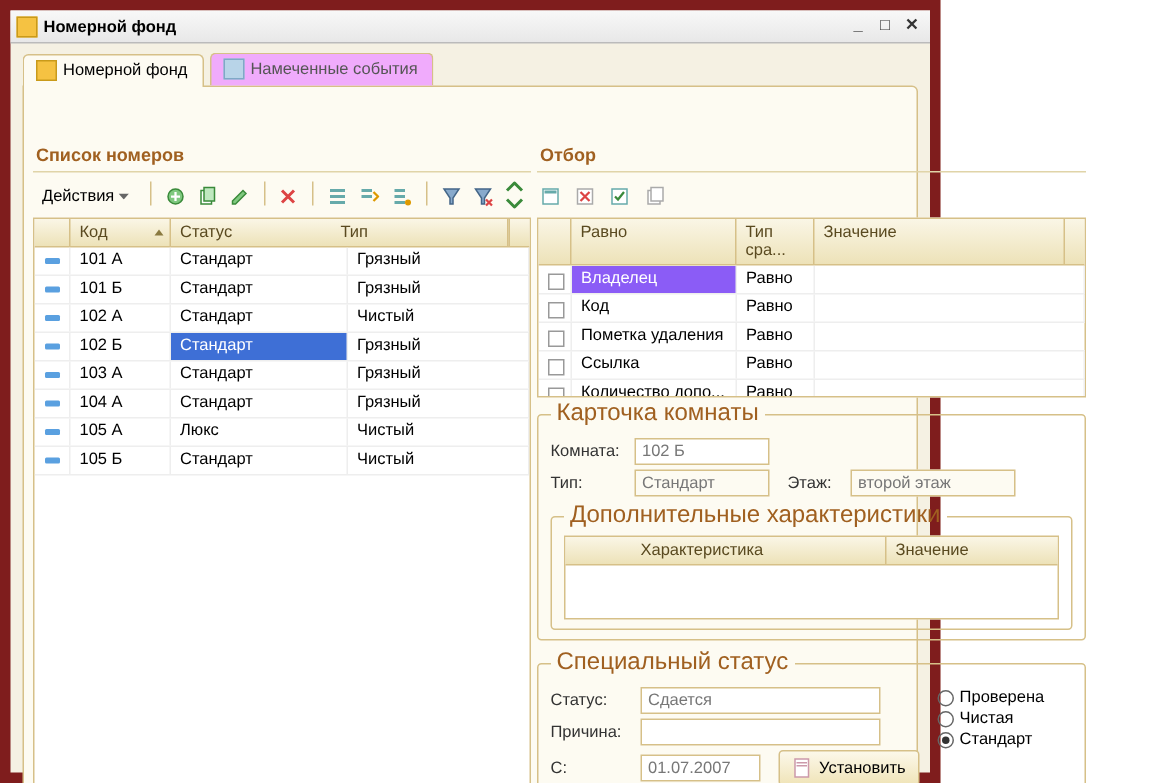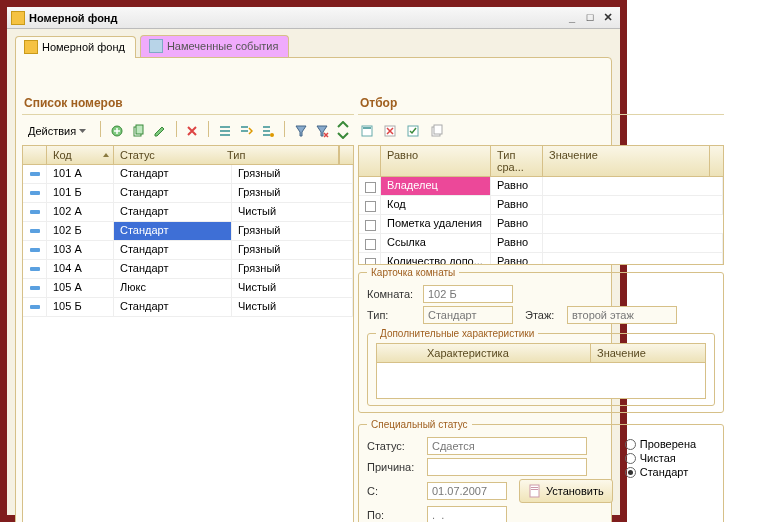--- a/index.html
+++ b/index.html
@@ -42,24 +42,24 @@
 .rowicon { width: 10px; height: 4px; background: #5aa0e0; border-radius: 1px; }
 
 
 .lc0 { width: 24px; } .lc1 { width: 67px; } .lc2 { width: 118px; flex-shrink:0; } .lc3 { width: 96px; flex:1; }
 
 .scroll-right { width: 14px; background: linear-gradient(#faf6e6, #ede2b8); border-left: 1px solid #d6c088; }
 
 
 .fc0 { width: 22px; } .fc1 { width: 110px; } .fc2 { width: 52px; } .fc3 { flex:1; }
 .fcb { width: 11px; height: 11px; border: 1px solid #999; background: #fff; margin: 3px auto; }
-.frow.sel .fc1c { background: #ec4899; color: #fff; }
+.frow.sel .fc1c { background: #8b5cf6; color: #fff; }
 
 fieldset { border: 1px solid #d6c088; border-radius: 3px; margin: 6px 0 0 0; padding: 4px 8px 6px 8px; }
-legend { color: #a06020; padding: 0 4px; font-size: 10px; }
+legend { color: #a06020; padding: 0 4px; font-size: 16px; }
 
 .form-row { display: flex; align-items: center; gap: 6px; margin: 3px 0; }
 .form-row label { color: #333; }
 .inp { height: 18px; border: 1px solid #d6c088; background: #fff; padding: 1px 4px; color: #777; }
 .inp.ro { background: #fdfbf2; }
 
 .char-grid { border: 1px solid #d6c088; background: #fff; height: 56px; }
 .char-head { display: flex; background: linear-gradient(#faf6e6, #ede2b8); border-bottom: 1px solid #d6c088; padding-left: 44px; }
 .ch-cell { padding: 3px 6px; border-right: 1px solid #d6c088; color: #5a4a20; }
 

